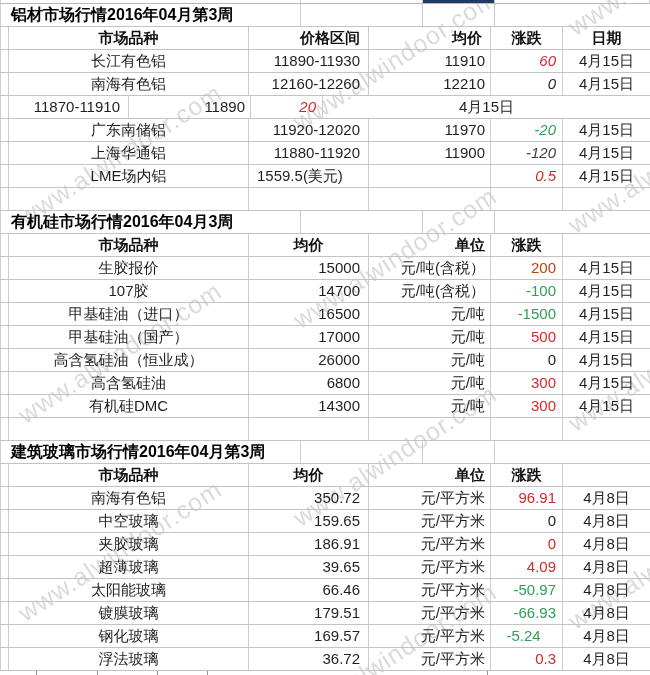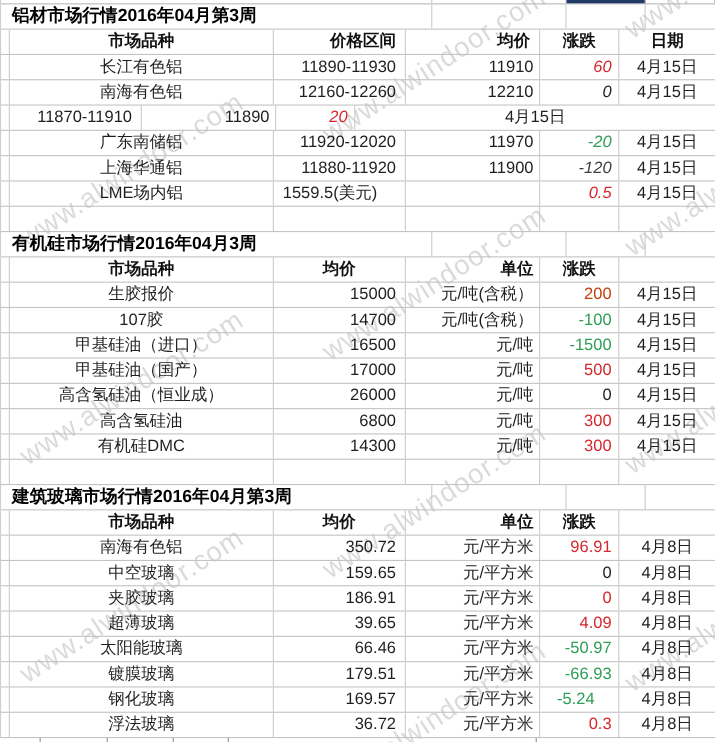--- a/index.html
+++ b/index.html
@@ -16,21 +16,21 @@
   
   .grid{position:absolute;inset:0;z-index:1;display:flex;flex-direction:column;}
   .row{display:flex;height:23px;box-sizing:border-box;border-bottom:1px solid #c3c3c3;border-left:1px solid #cfcfcf;background:transparent;}
   .cell{box-sizing:border-box;border-right:1px solid #cbcbcb;line-height:21px;font-size:15px;white-space:nowrap;overflow:visible;}
   .cA{width:8px;}
   .cB{width:240px;}
   .cC{width:120px;}
   .cD{width:122px;}
   .cE{width:72px;}
   .cF{flex:1;border-right:none;}
-  .cABC{width:392px;}
+  .cABC{width:300px;}
   .title-cell{font-weight:bold;font-size:16px;padding-left:10px;color:#000;}
   .hdr{font-weight:bold;color:#111;}
   .t-c{text-align:center;}
   .t-r{text-align:right;}
   .t-l{text-align:left;}
   .p-r8{padding-right:8px;}
   .p-r5{padding-right:5px;}
   .p-r6{padding-right:6px;}
   .p-l8{padding-left:8px;}
   .italic{font-style:italic;}

